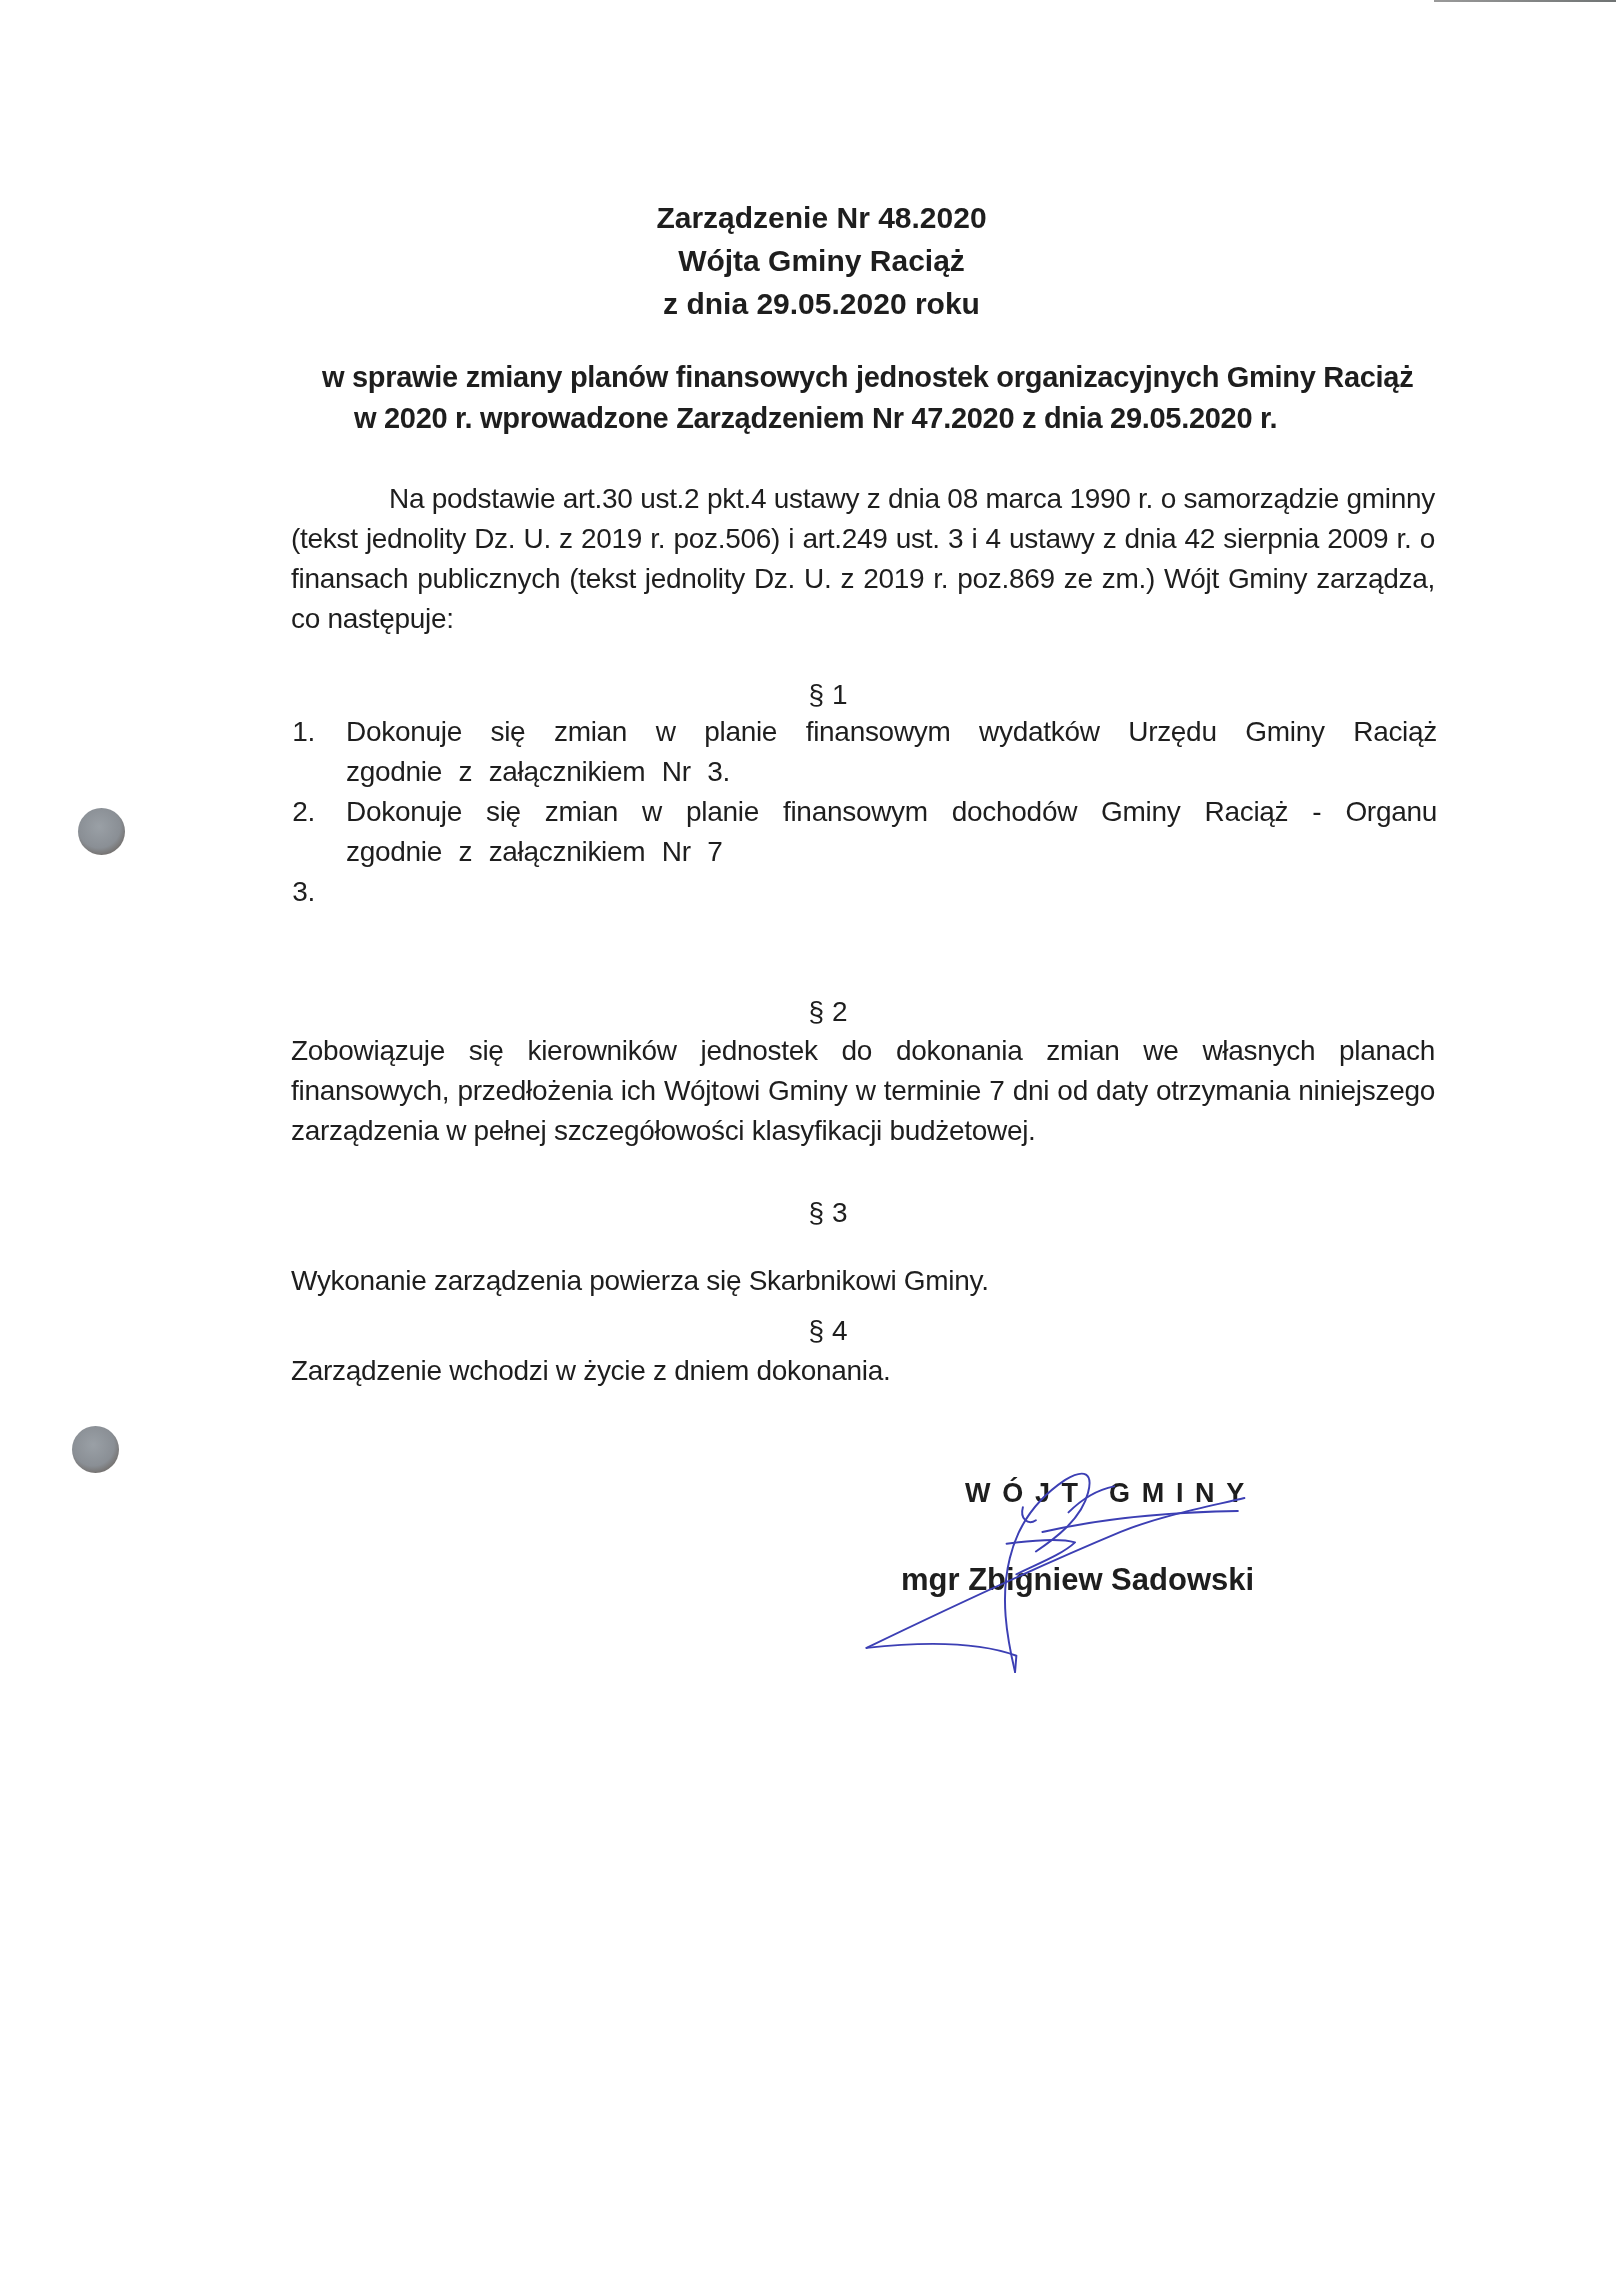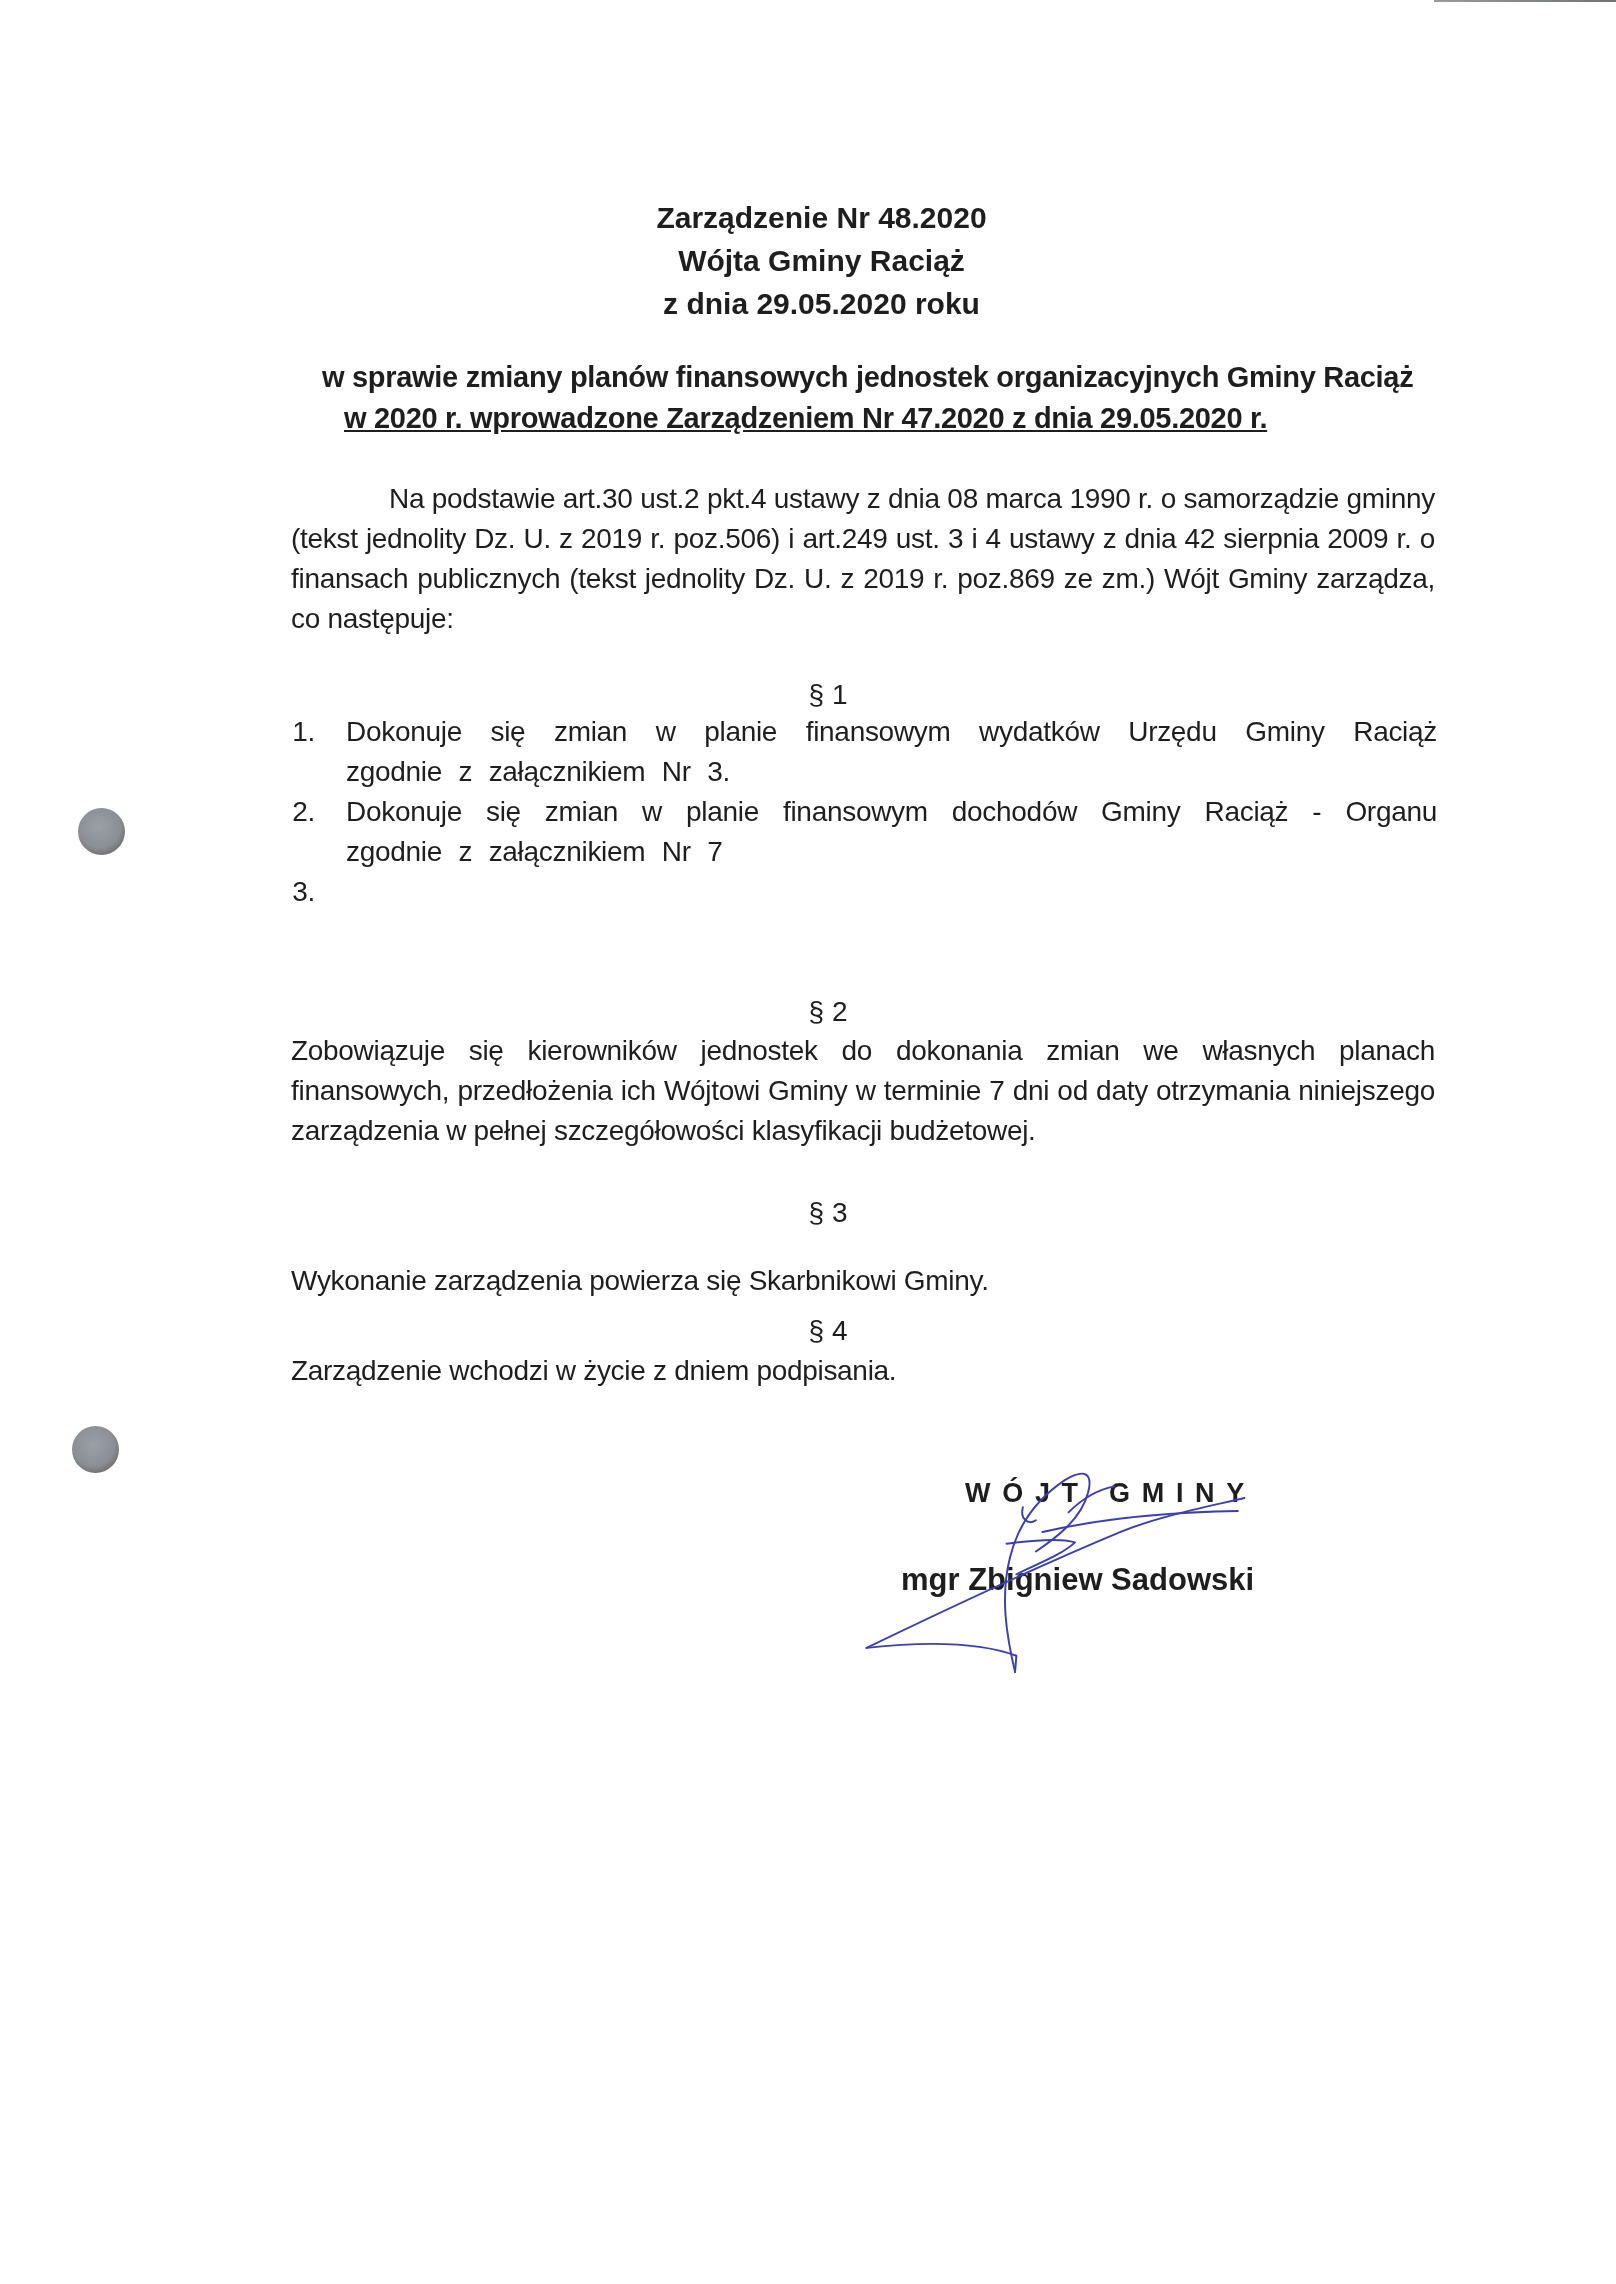--- a/index.html
+++ b/index.html
@@ -40,21 +40,21 @@
     }
     .heading-1 { top: 196px; left: 13px; }
     .subject {
       position: absolute;
       font-weight: bold;
       font-size: 29px;
       line-height: 40px;
       letter-spacing: -0.3px;
     }
     .subject-1 { left: 322px; top: 357px; }
-    .subject-2 { left: 344px; top: 398px; text-decoration: underline; }
+    .subject-2 { left: 354px; top: 398px; }
 
     .body-text {
       position: absolute;
       left: 291px;
       width: 1144px;
       font-size: 28px;
       line-height: 40px;
       text-align: justify;
       letter-spacing: -0.3px;
     }
@@ -156,21 +156,21 @@
   </li>
 </ol>
 
 <div class="section-mark sec-2">§ 2</div>
 <div class="body-text para-2">Zobowiązuje się kierowników jednostek do dokonania zmian we własnych planach finansowych,  przedłożenia ich Wójtowi Gminy w terminie 7 dni od daty otrzymania niniejszego zarządzenia w pełnej szczegółowości klasyfikacji budżetowej.</div>
 
 <div class="section-mark sec-3">§ 3</div>
 <div class="body-text para-3">Wykonanie zarządzenia powierza się Skarbnikowi Gminy.</div>
 
 <div class="section-mark sec-4">§ 4</div>
-<div class="body-text para-4">Zarządzenie wchodzi w życie z dniem podpisania.</div>
+<div class="body-text para-4">Zarządzenie wchodzi w życie z dniem dokonania.</div>
 
 <div class="sig-title">WÓJT GMINY</div>
 <div class="sig-name">mgr Zbigniew Sadowski</div>
 
 <svg class="signature" viewBox="0 0 700 420">
   <g id="sig-strokes" fill="none" stroke-width="3" stroke-linecap="round" stroke-linejoin="round" stroke="#3c3fb4">
     <path d="M30 348 C 150 290, 300 220, 420 170 C 480 145, 560 130, 610 118"></path>
     <path d="M30 348 C 120 338, 200 338, 260 360 L 258 385"></path>
     <path d="M258 385 C 245 330, 235 270, 250 210 C 262 160, 290 120, 335 90 C 365 72, 378 80, 370 110 C 360 150, 320 180, 290 200"></path>
     <path d="M270 132 C 265 150, 278 160, 290 152"></path>

